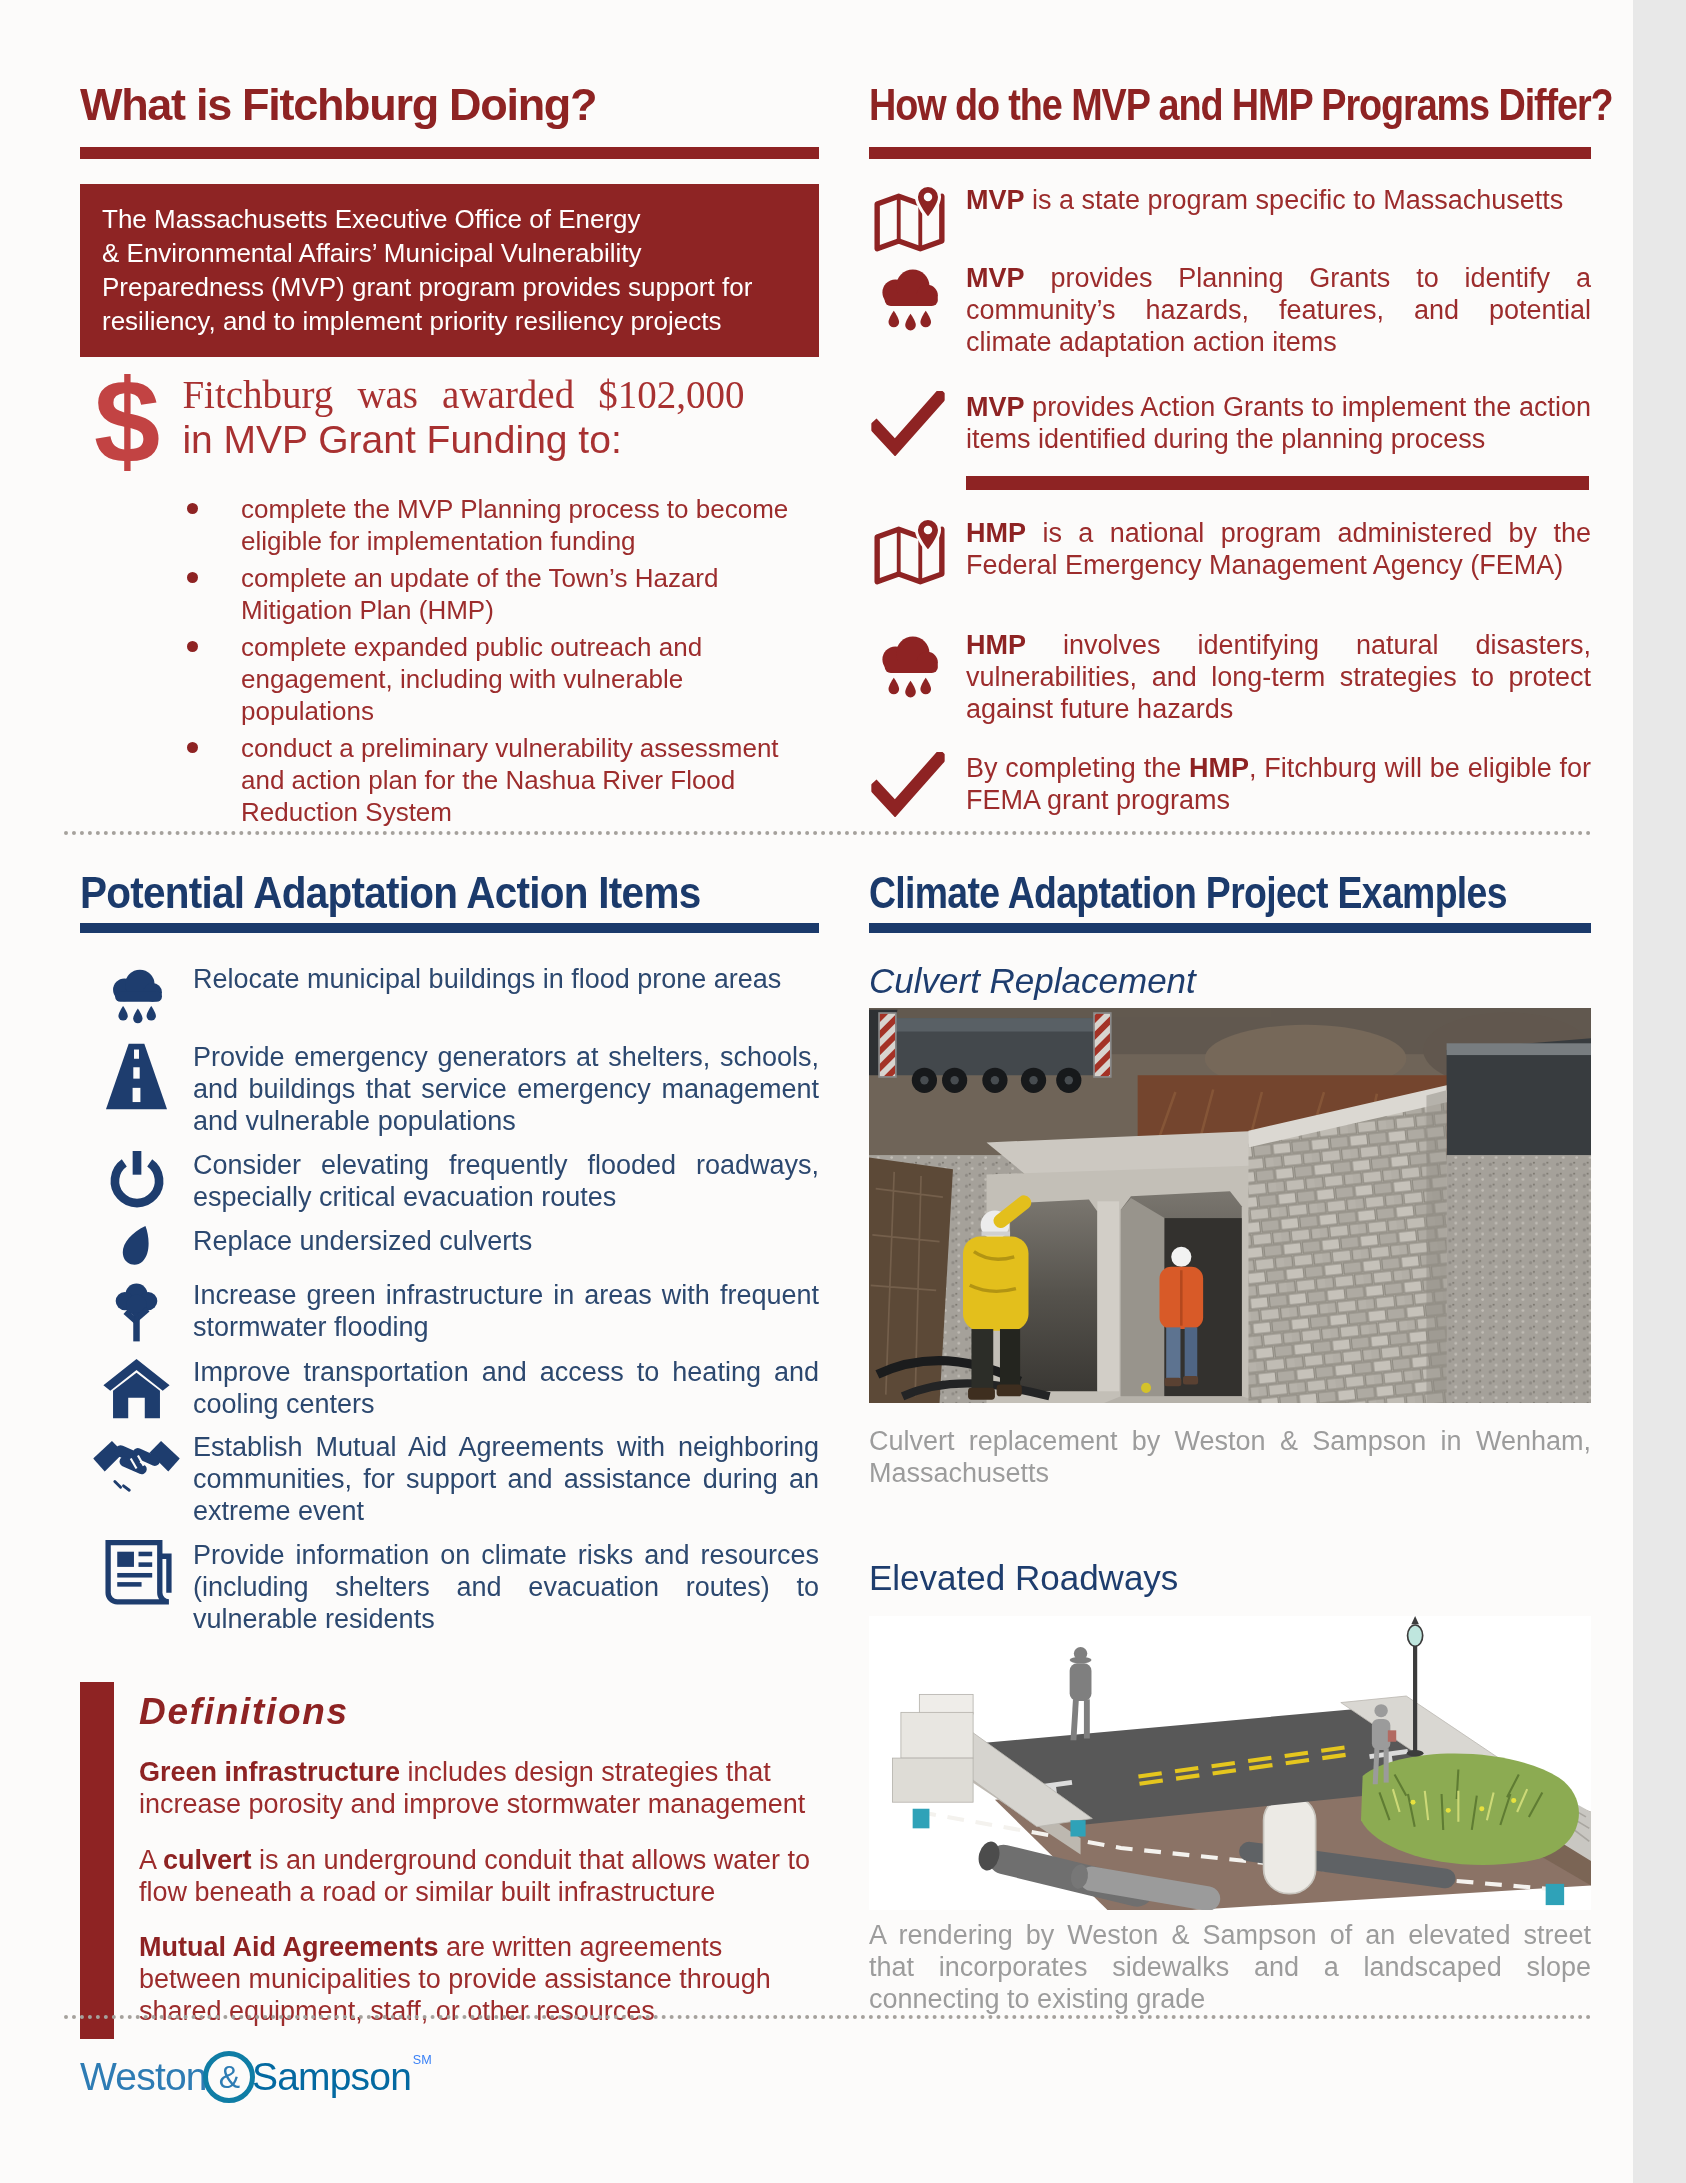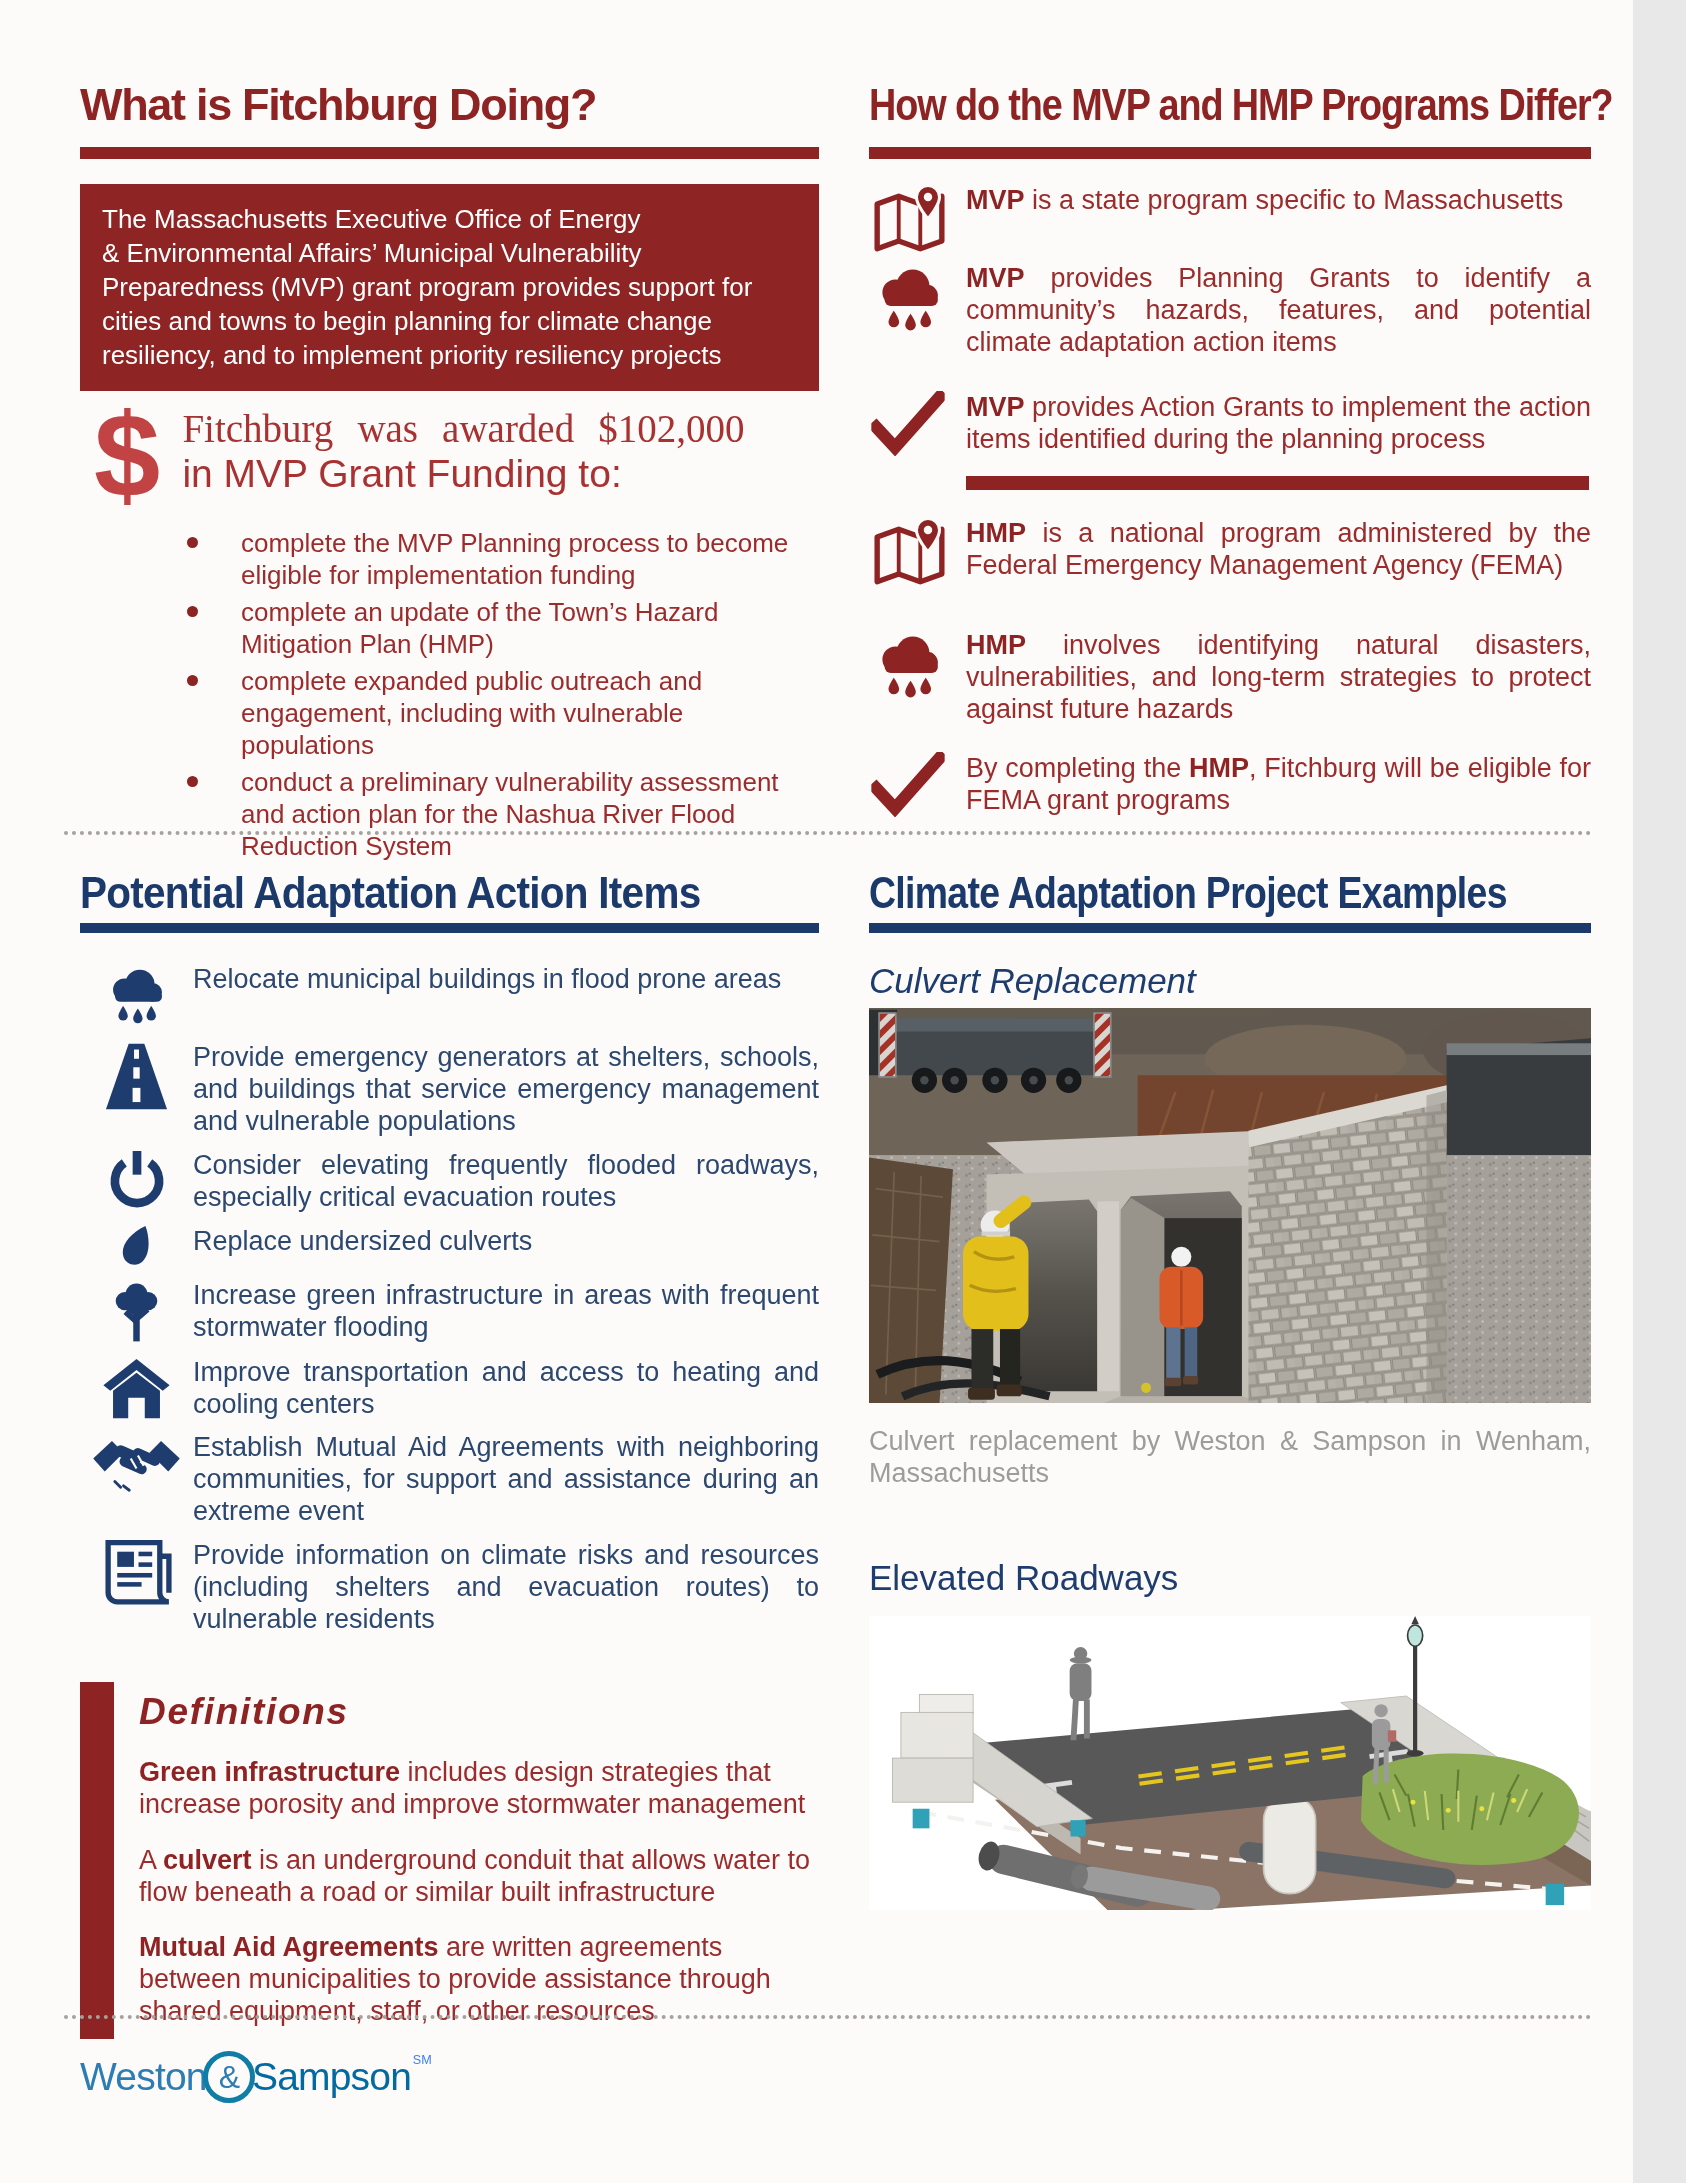--- a/index.html
+++ b/index.html
@@ -184,21 +184,20 @@
 
 <div class="page">
 
   <div class="col" id="q1">
     <div class="h-red">What is Fitchburg Doing?</div>
     <div class="rule-red"></div>
     <div class="introbox">
       <span>The Massachusetts Executive Office of Energy</span>
       <span>&amp; Environmental Affairs’ Municipal Vulnerability</span>
       <span>Preparedness (MVP) grant program provides support for</span>
-      <span>cities and towns to begin planning for climate change</span>
       <span>resiliency, and to implement priority resiliency projects</span>
     </div>
     <div class="awardrow">
       <div class="dollar">$</div>
       <div class="awardtext">
         <span class="l1">Fitchburg was awarded $102,000</span>
         <span class="l2">in MVP Grant Funding to:</span>
       </div>
     </div>
     <ul class="bullets">
@@ -510,20 +509,21 @@
           <polygon points="613,162 619,162 619,204 613,204"></polygon>
       </g>
       <g>
         <rect x="648" y="28" width="5" height="140" fill="#3c3c3c"></rect>
         <ellipse cx="650.5" cy="168" rx="10" ry="4" fill="#3c3c3c"></ellipse>
         <ellipse cx="650.5" cy="24" rx="9" ry="13" fill="#bfe6de" stroke="#3c3c3c" stroke-width="2"></ellipse>
         <polygon points="646,10 655,10 650.5,0" fill="#3c3c3c"></polygon>
       </g>
     </svg>
 
+    <div class="caption" style="margin-top:8.4px">A rendering by Weston &amp; Sampson of an elevated street that incorporates sidewalks and a landscaped slope connecting to existing grade</div>
   </div>
 
   <div class="dotted" id="dot2"></div>
 
   <div class="logo">
     <span class="w">Weston</span>
     <span class="circ">
         <span class="amp">&amp;</span>
       </span>
     <span class="s">Sampson</span>

